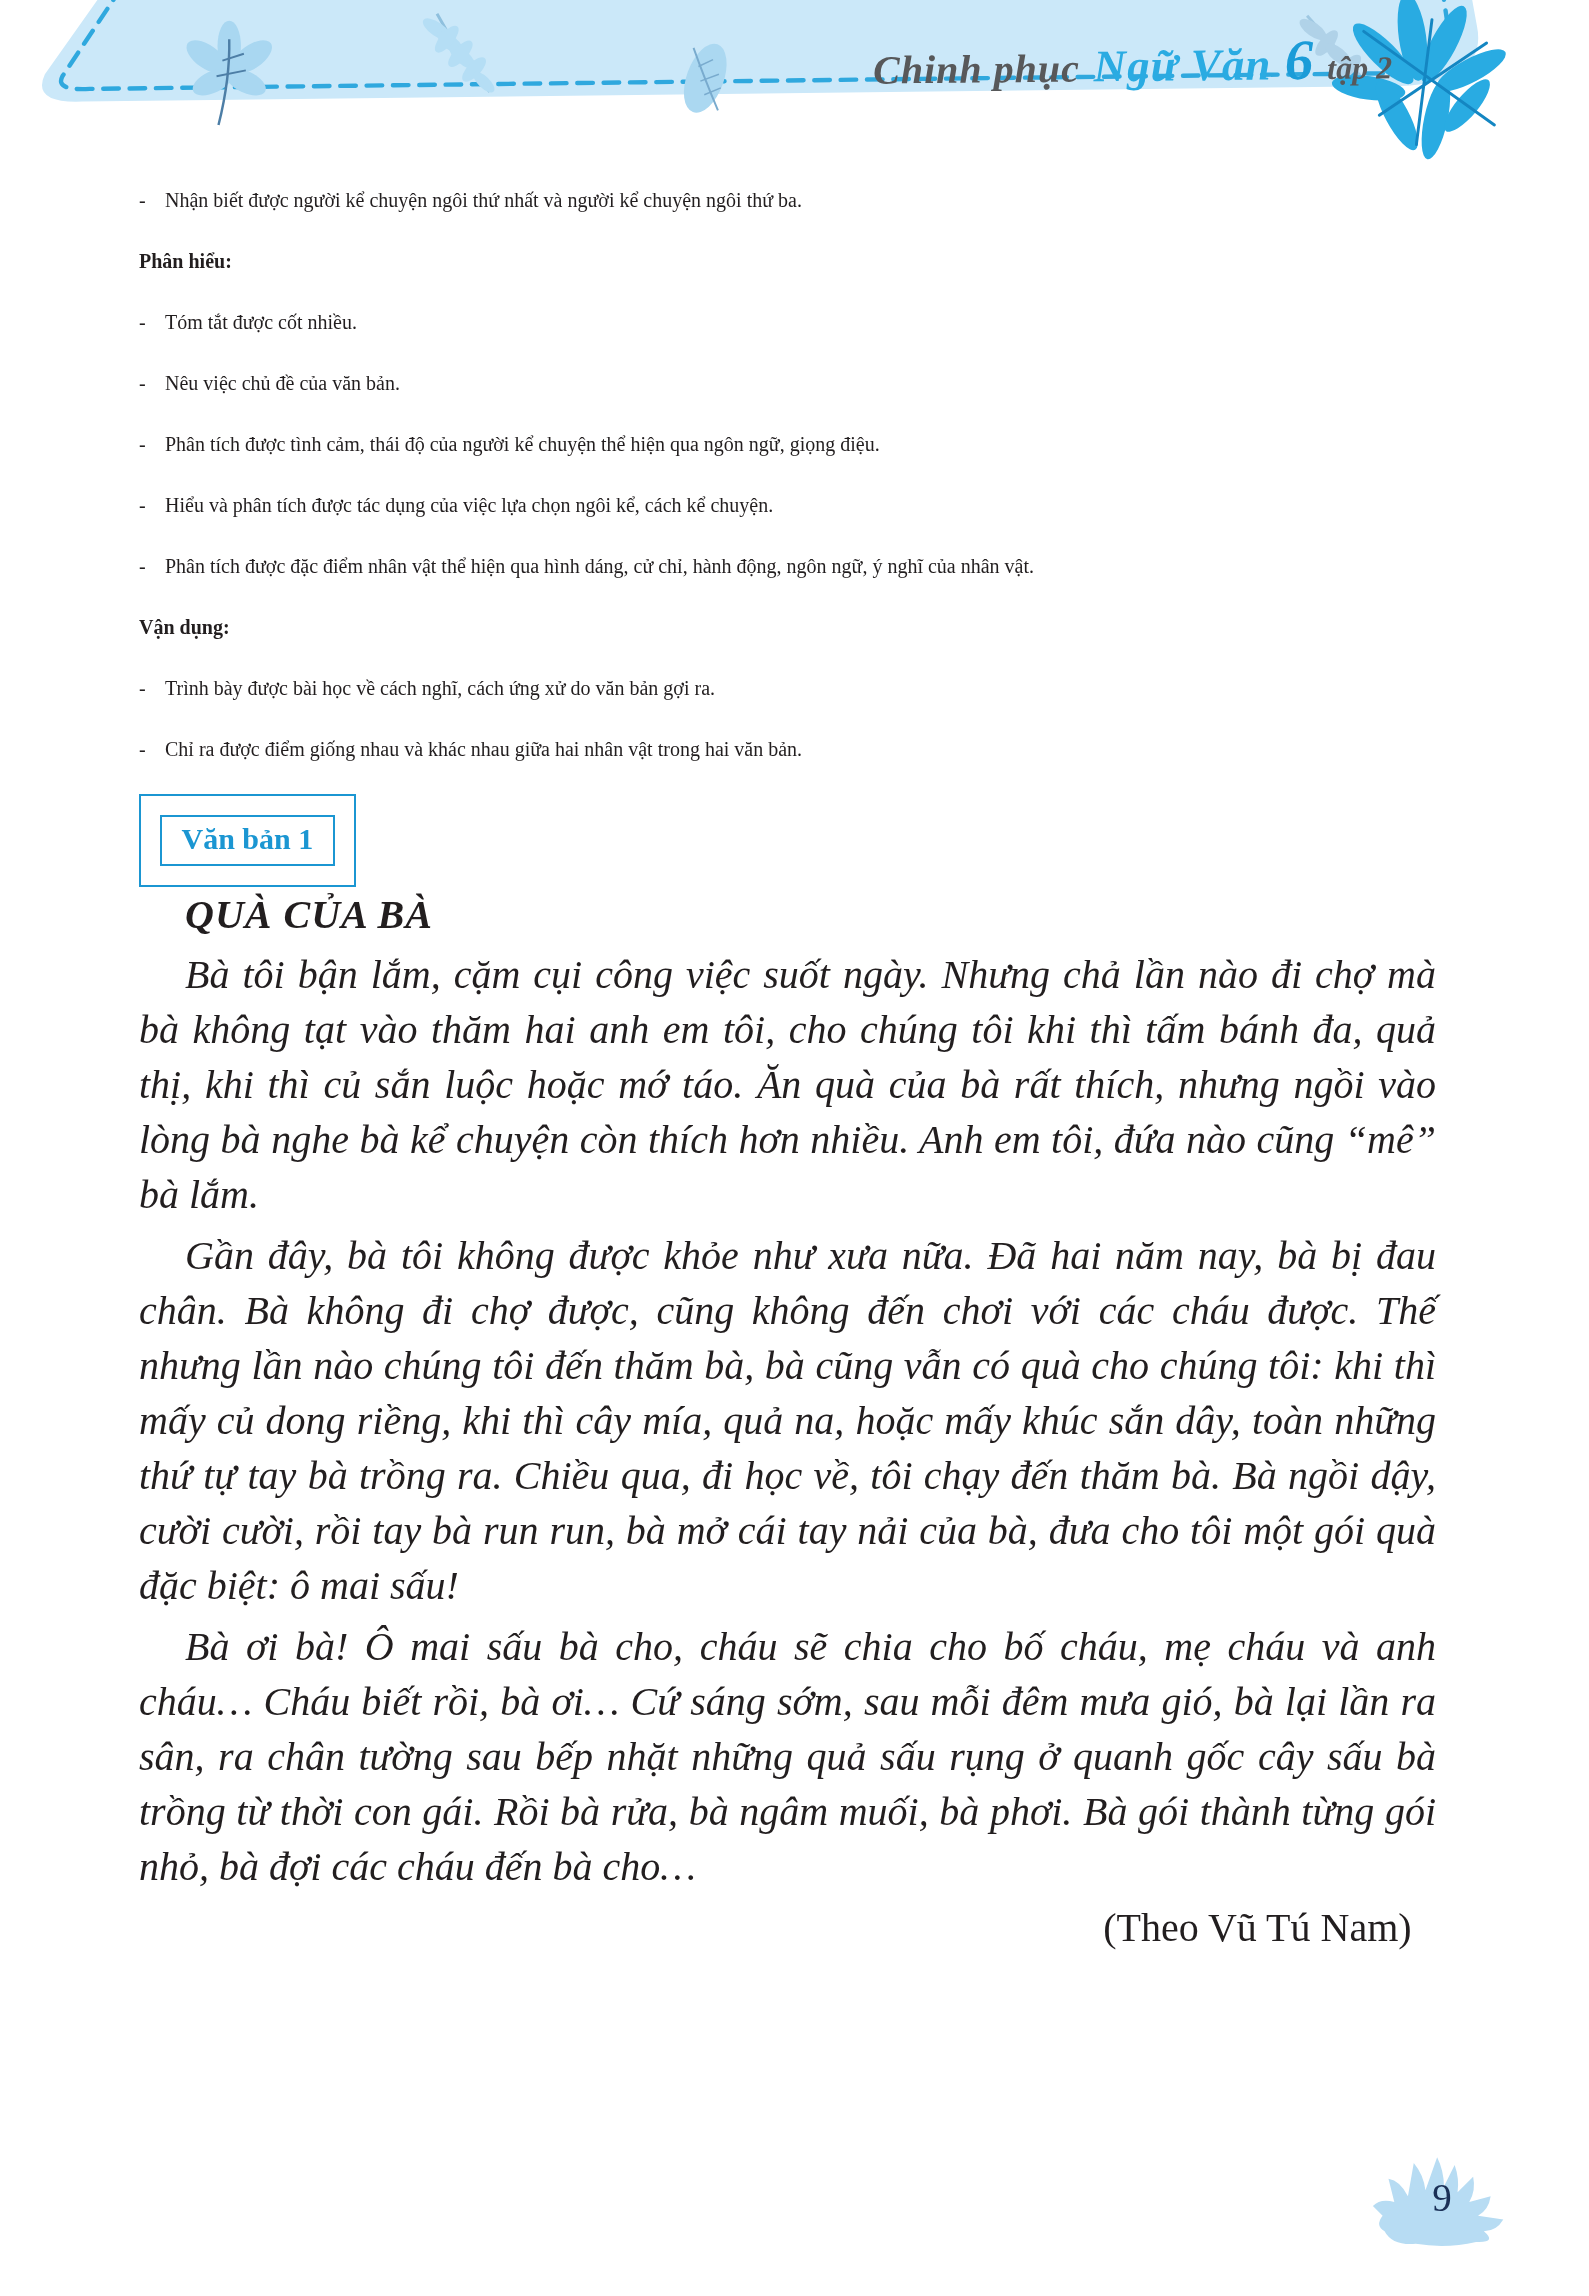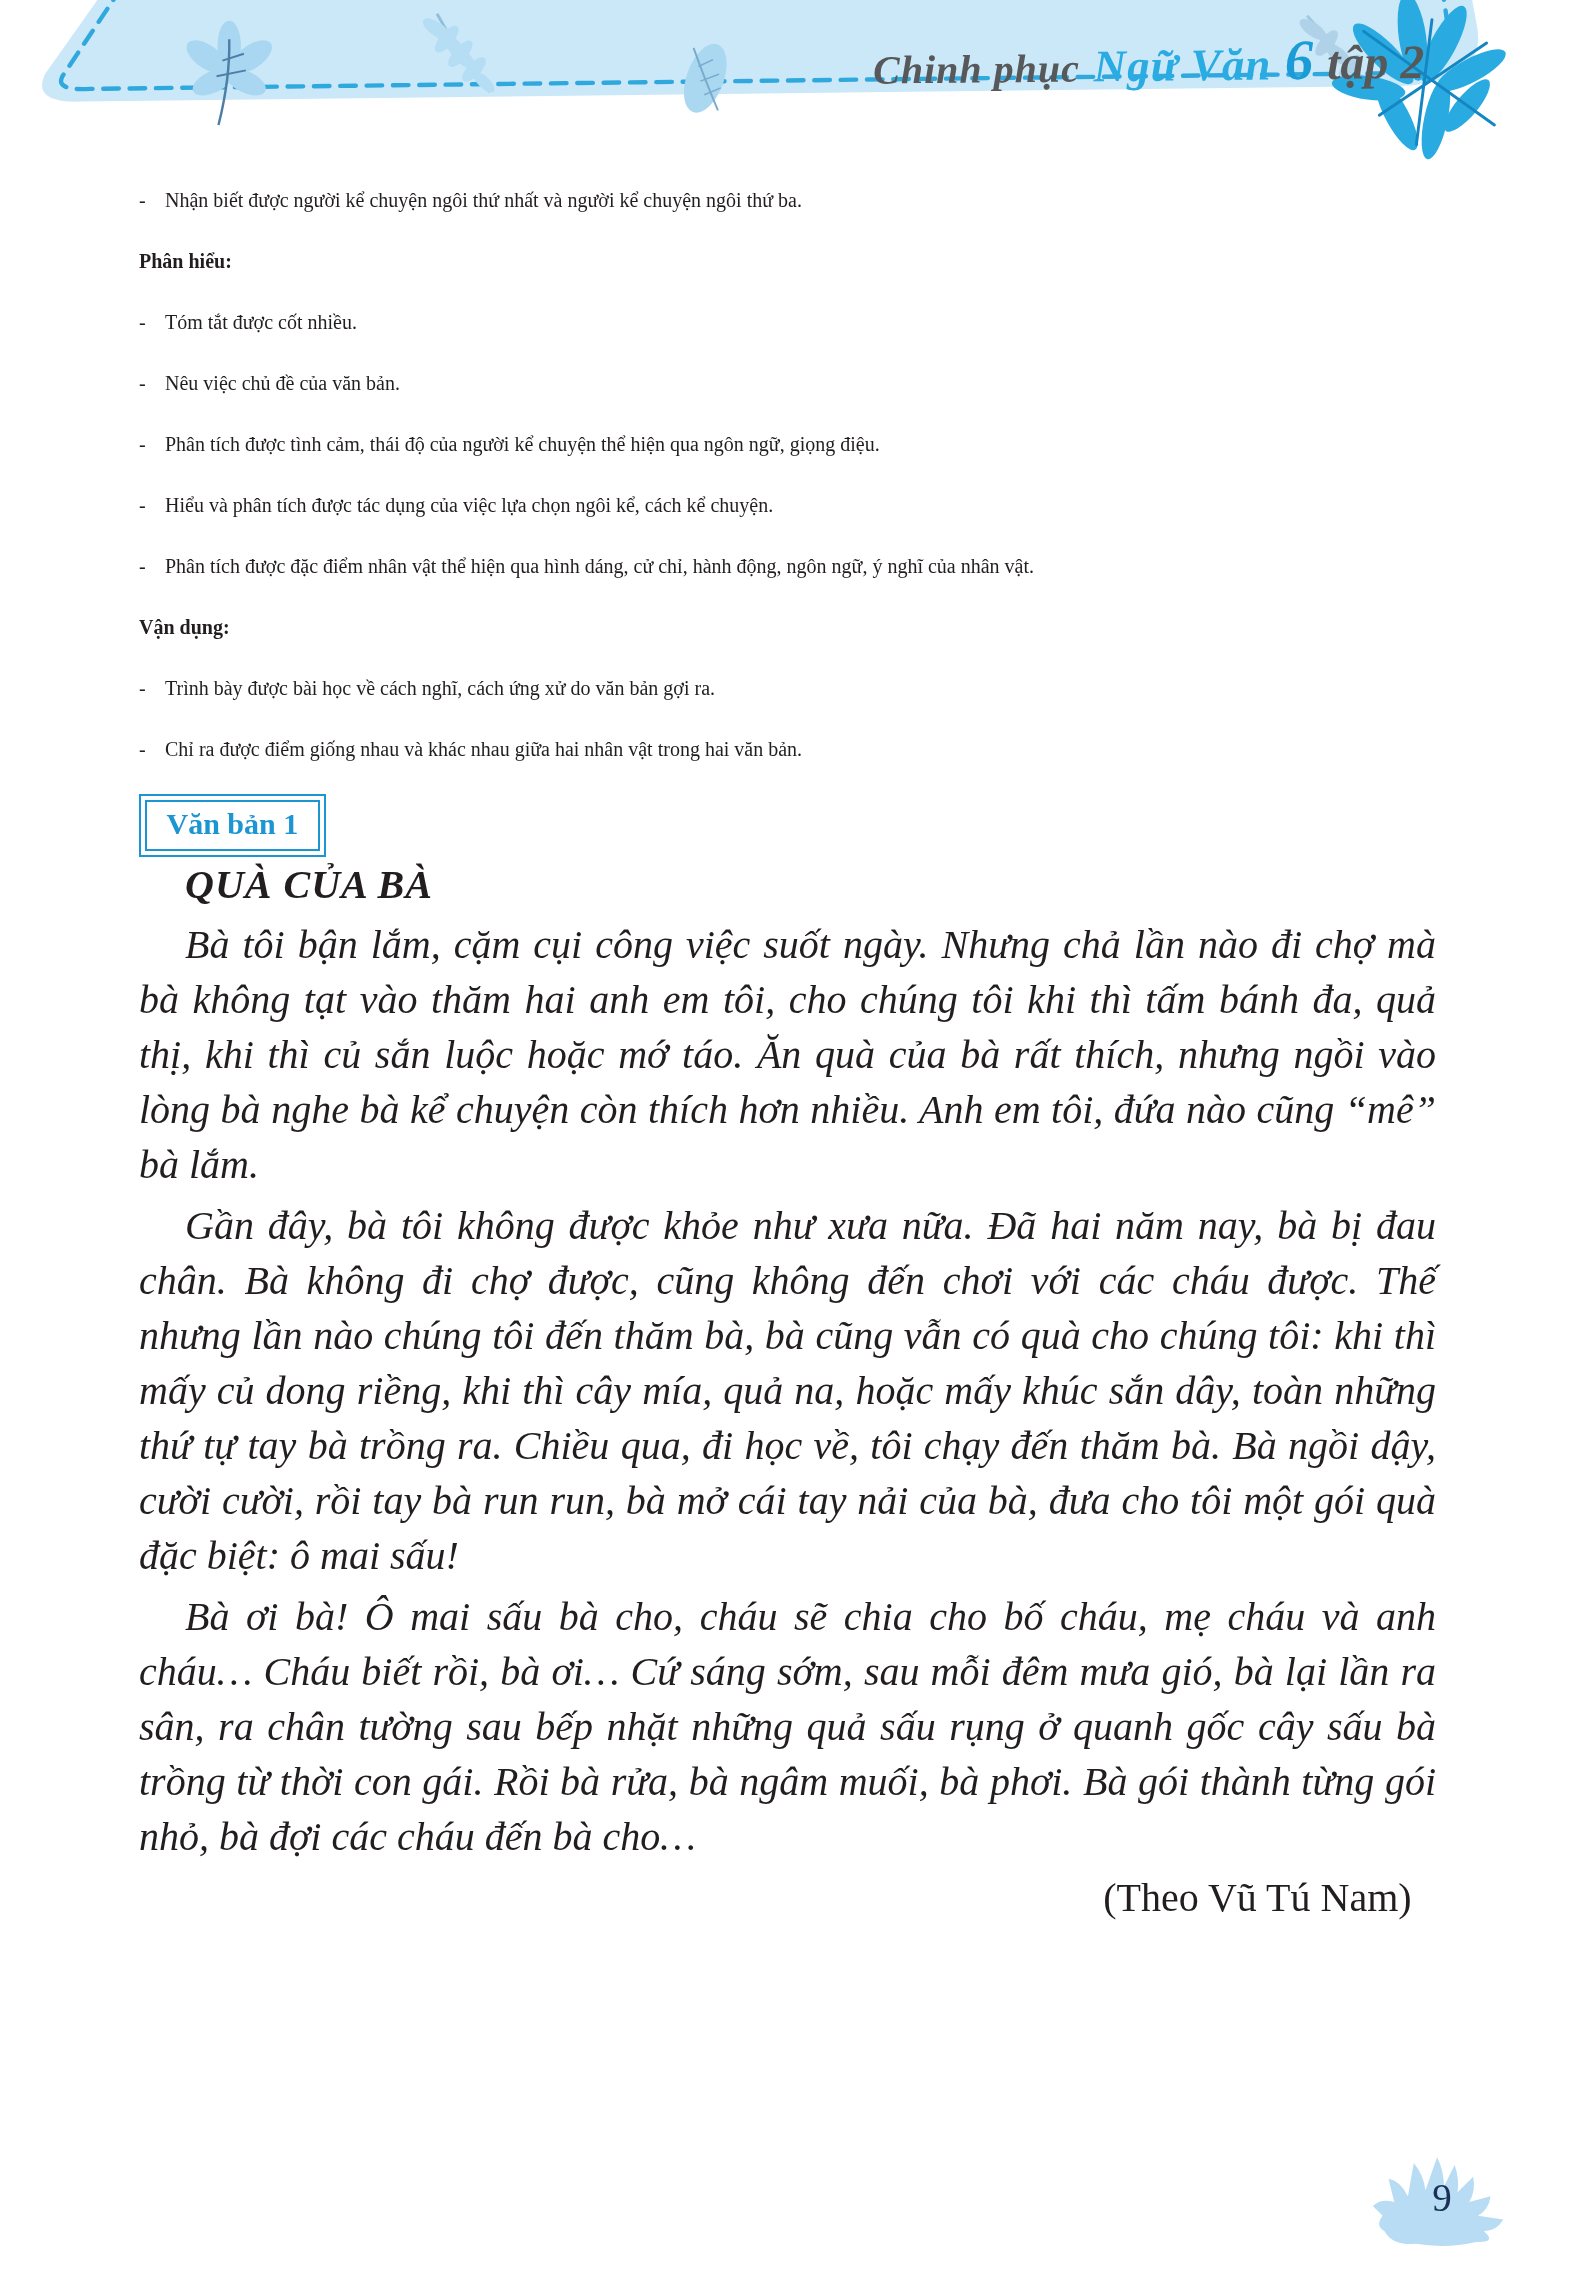--- a/index.html
+++ b/index.html
@@ -14,37 +14,37 @@
   .band-wrap { position:absolute; left:0; top:0; width:1342px; height:171px; }
   .band-svg { position:absolute; left:0; top:0; }
   .band-title {
     position:absolute; left:873px; top:29px; width:507px;
     display:flex; align-items:baseline; gap:13.7px;
     transform:rotate(-0.6deg); white-space:nowrap;
   }
   .brand-prefix { font-size:40px; font-style:italic; font-weight:bold; color:#57585a; letter-spacing:1px; }
   .brand-subject { font-size:45px; font-style:italic; font-weight:bold; color:#2aabe2; letter-spacing:1px; }
   .brand-grade { font-size:57px; font-weight:bold; color:#1b9cd8; font-style:italic; }
-  .brand-volume { font-size:48px; font-weight:bold; color:#57585a; font-style:italic; }
+  .brand-volume { font-size:32px; font-weight:bold; color:#57585a; font-style:italic; }
 
   
   .content { position:absolute; left:139px; top:170px; width:1297px; }
 
   .objectives p { margin:0; font-size:20px; line-height:61px; text-align:justify; }
   .bullet .dash { display:inline-block; width:26px; }
   .obj-heading { font-weight:bold; }
 
   .exercise-heading {
     margin:3.9px 0 0 0; font-size:31px; line-height:61px;
     font-weight:bold; color:#29a9e0; text-align:left;
   }
 
   .textbox-row { margin:13.7px 0 0 0; }
   .textbox {
-    display:inline-block; border:2px solid #1b96d2; padding:4px;
+    display:inline-block; border:2px solid #1b96d2; padding:19px;
     background:#ffffff;
   }
   .textbox-inner {
     border:2.9px solid #1b96d2; padding:2px 19.5px 5.9px 19.5px;
     font-size:30px; font-weight:bold; color:#1b96d2; line-height:39px;
   }
 
   .story-title {
     margin:7.8px 0 0 0; text-align:center; font-weight:bold;
     font-size:32px; line-height:55px; letter-spacing:1px;

